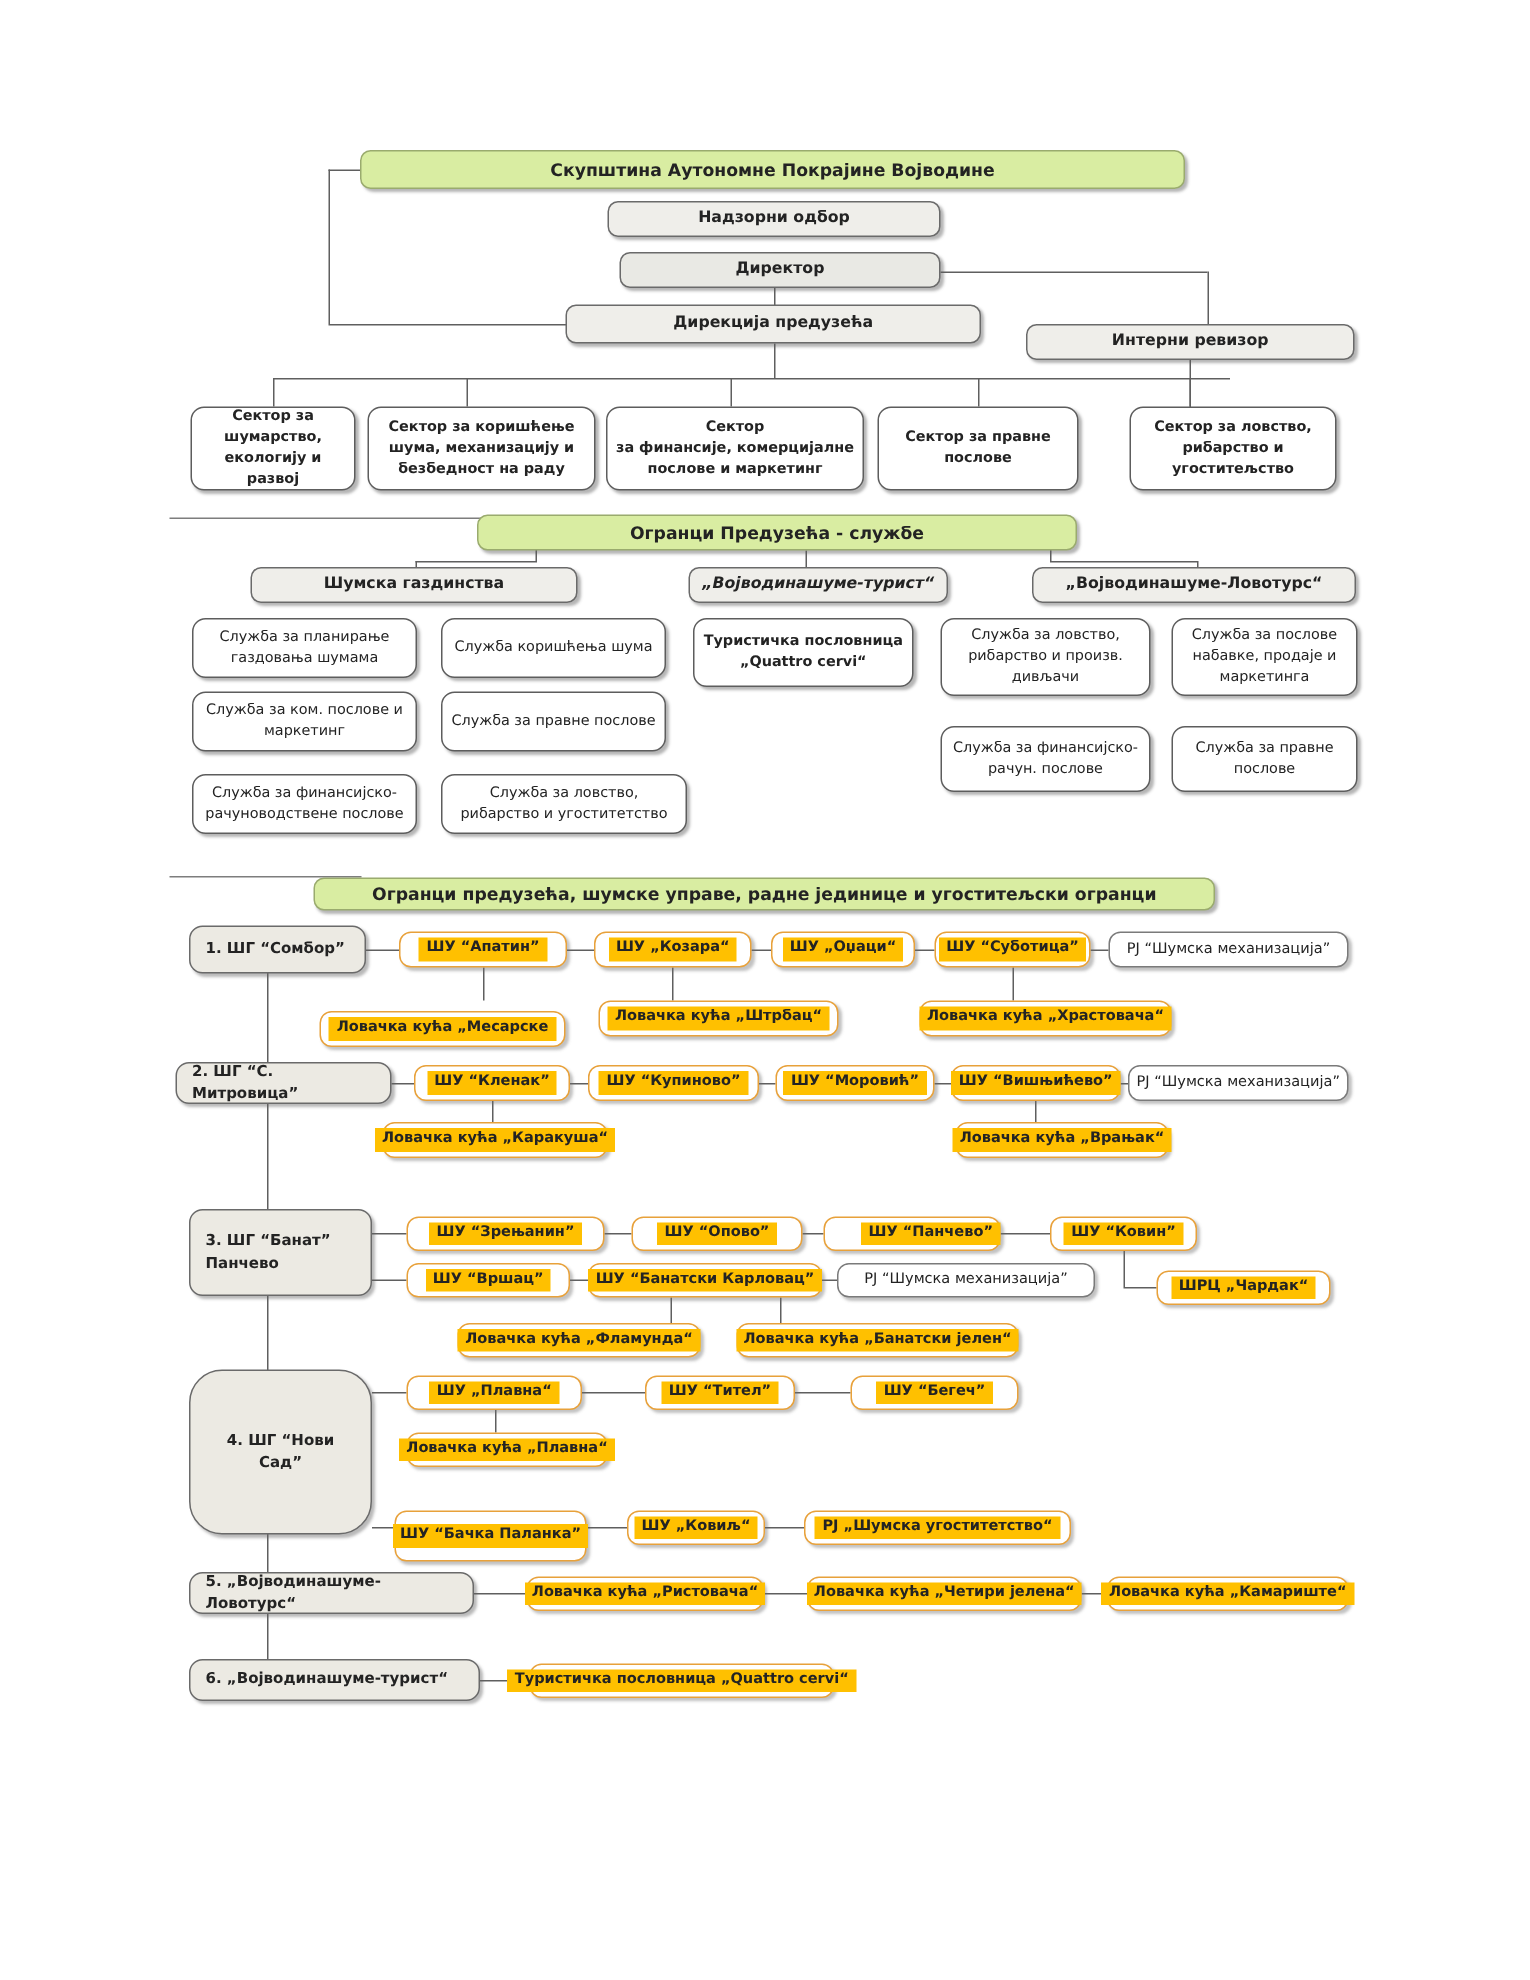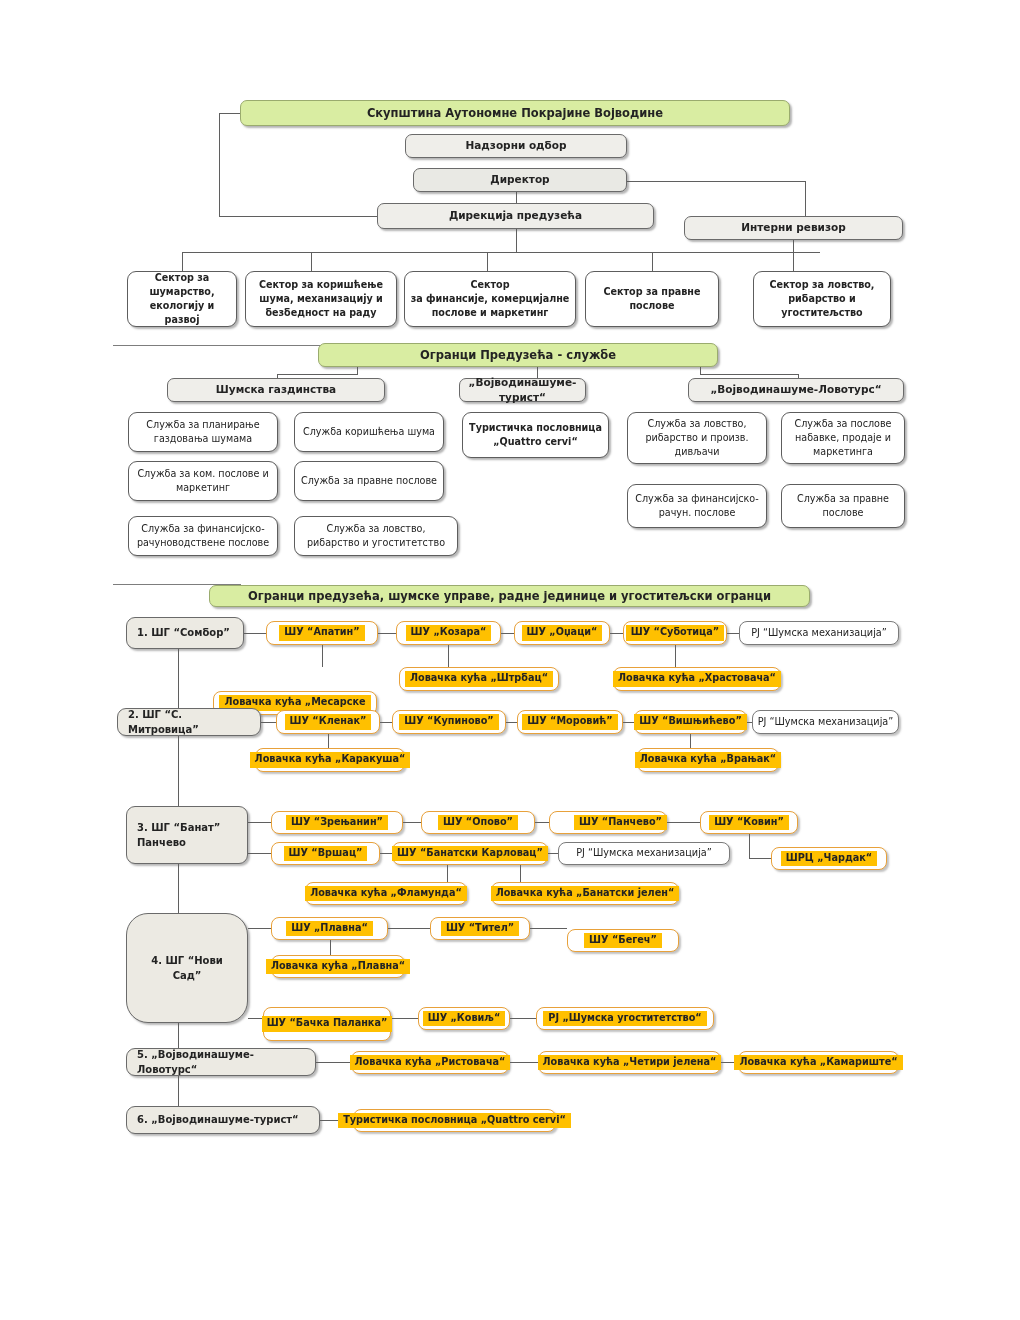--- a/index.html
+++ b/index.html
@@ -201,21 +201,21 @@
 
   <div class="ln lnv" style="left:700px;top:356px;height:18px;"></div>
   <div class="ln lnh" style="left:700px;top:374px;width:98px;"></div>
   <div class="ln lnv" style="left:798px;top:374px;height:4px;"></div>
 
   <div class="ln lnv" style="left:537px;top:367px;height:11px;"></div>
 
   <div class="node grey" style="left:167px;top:378px;width:218px;height:24px;">
     <span class="txt">Шумска газдинства</span>
   </div>
-  <div class="node grey" style="left:459px;top:378px;width:127px;height:24px;">
+  <div class="node grey" style="left:459px;top:378px;width:173px;height:24px;font-style:italic;">
     <span class="txt">„Војводинашуме-турист“</span>
   </div>
   <div class="node grey" style="left:688px;top:378px;width:216px;height:24px;">
     <span class="txt">„Војводинашуме-Ловотурс“</span>
   </div>
 
   <div class="node svc" style="left:128px;top:412px;width:150px;height:40px;">
     <span class="txt" style="white-space:pre-line;">Служба за планирање
 газдовања шумама</span>
   </div>
@@ -291,21 +291,21 @@
   <div class="ln lnh" style="left:610px;top:633px;width:13px;"></div>
   <div class="ybox" style="left:623px;top:621px;width:104px;height:24px;">
     <span class="hl">ШУ “Суботица”</span>
   </div>
   <div class="ln lnh" style="left:727px;top:633px;width:12px;"></div>
   <div class="ybox plain" style="left:739px;top:621px;width:160px;height:24px;">
     <span class="hl">РЈ “Шумска механизација”</span>
   </div>
 
   <div class="ln lnv" style="left:322px;top:645px;height:22px;"></div>
-  <div class="ybox" style="left:213px;top:691px;width:164px;height:24px;">
+  <div class="ybox" style="left:213px;top:674px;width:164px;height:24px;">
     <span class="hl">Ловачка кућа „Месарске</span>
   </div>
   <div class="ln lnv" style="left:448px;top:645px;height:22px;"></div>
   <div class="ybox" style="left:399px;top:667px;width:160px;height:24px;">
     <span class="hl">Ловачка кућа „Штрбац“</span>
   </div>
   <div class="ln lnv" style="left:675px;top:645px;height:22px;"></div>
   <div class="ybox" style="left:613px;top:667px;width:168px;height:24px;">
     <span class="hl">Ловачка кућа „Храстовача“</span>
   </div>
@@ -399,21 +399,21 @@
 
   <div class="ln lnh" style="left:248px;top:928px;width:23px;"></div>
   <div class="ybox" style="left:271px;top:917px;width:117px;height:23px;">
     <span class="hl">ШУ „Плавна“</span>
   </div>
   <div class="ln lnh" style="left:388px;top:928px;width:42px;"></div>
   <div class="ybox" style="left:430px;top:917px;width:100px;height:23px;">
     <span class="hl">ШУ “Тител”</span>
   </div>
   <div class="ln lnh" style="left:530px;top:928px;width:37px;"></div>
-  <div class="ybox" style="left:567px;top:917px;width:112px;height:23px;margin-top:12px;">
+  <div class="ybox" style="left:567px;top:917px;width:112px;height:23px;">
     <span class="hl">ШУ “Бегеч”</span>
   </div>
 
   <div class="ln lnv" style="left:330px;top:940px;height:15px;"></div>
   <div class="ybox" style="left:271px;top:955px;width:134px;height:23px;">
     <span class="hl">Ловачка кућа „Плавна“</span>
   </div>
 
   <div class="ln lnh" style="left:248px;top:1018px;width:23px;"></div>
   <div class="ybox" style="left:263px;top:1007px;width:128px;height:34px;">

